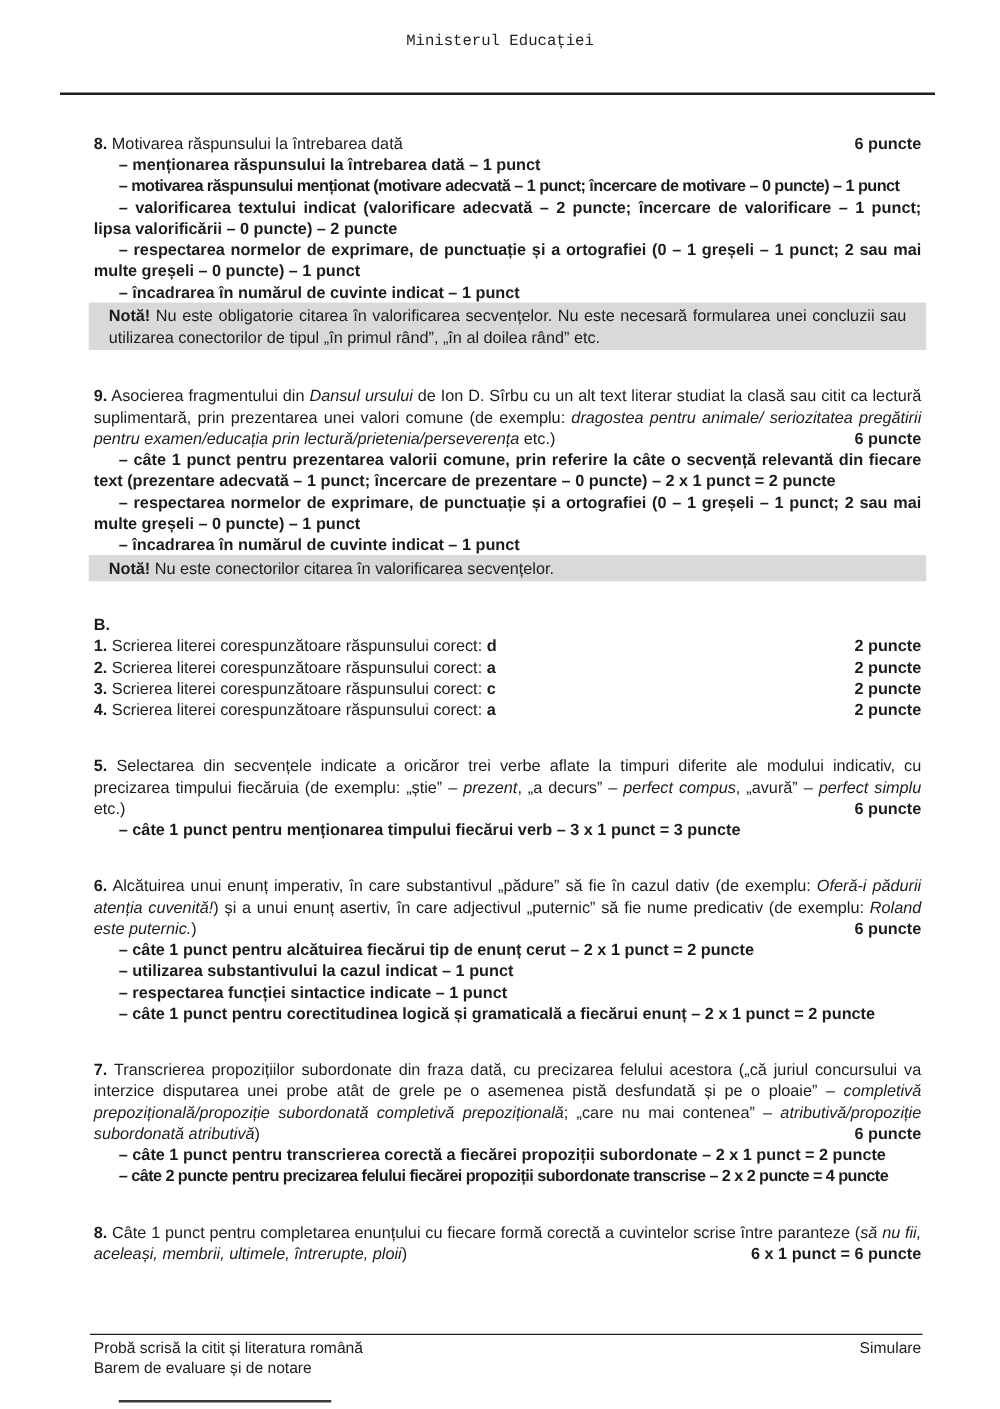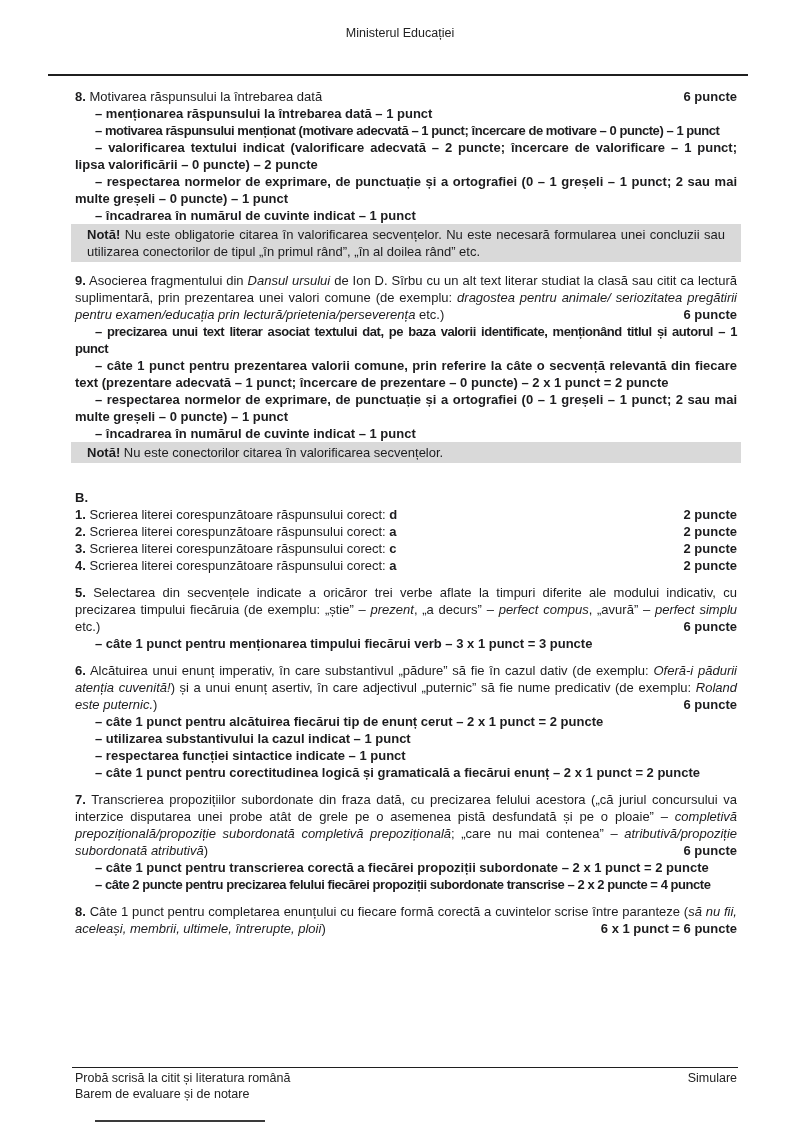--- a/index.html
+++ b/index.html
@@ -3,25 +3,25 @@
 <meta charset="utf-8">
 <style>
   * { margin:0; padding:0; box-sizing:border-box; }
   html,body { background:#ffffff; }
   body {
     width:800px; height:1127px; position:relative; overflow:hidden;
     font-family:"Liberation Sans", sans-serif;
     font-size:13px; line-height:17px; color:#1c1c1e;
   }
   .page { position:absolute; inset:0; background:#fff; }
-  .doc-header { position:absolute; top:25px; left:0; right:0; text-align:center; font-size:12.5px; line-height:16px; color:#222; }
+  .doc-header { position:absolute; top:25px; left:0; right:0; text-align:center; font-size:12.5px; line-height:16px; color:#222;font-family:Liberation Mono, monospace; }
   .header-rule { position:absolute; top:74px; left:48px; width:700px; border-top:2px solid #1f1f1f; }
   .content { position:absolute; top:78px; left:75px; width:662px; }
   .para { position:relative; text-align:justify; }
-  .heading { margin-top:10px; }
+  .heading { margin-top:28px; }
   .points { position:absolute; right:0; bottom:0; font-weight:bold; white-space:nowrap; }
   .sub { text-indent:20px; text-align:justify;font-weight:bold; }
   .cond { letter-spacing:-0.45px; }
   .note { background:var(--hl,#d9d9d9); margin:0 -4px; padding:2px 16px; text-align:justify; }
   .section-label { margin-top:26px; font-weight:bold; }
   .b { font-weight:bold; }
   .i { font-style:italic; }
   .footer-rule { position:absolute; top:1067px; left:72px; width:666px; border-top:1.5px solid #1f1f1f; }
   .doc-footer { position:absolute; top:1071px; left:75px; width:662px; font-size:12.5px; line-height:15.5px; color:#222; }
   .footer-right { position:absolute; right:0; top:0; }
@@ -41,21 +41,20 @@
 
   <div class="content">
       <div class="para heading"><span class="b">8.</span><span> Motivarea răspunsului la întrebarea dată</span><span class="points">6 puncte</span></div>
       <div class="sub"><span>– menționarea răspunsului la întrebarea dată – 1 punct</span></div>
       <div class="sub cond"><span>– motivarea răspunsului menționat (motivare adecvată – 1 punct; încercare de motivare – 0 puncte) – 1 punct</span></div>
       <div class="sub"><span>– valorificarea textului indicat (valorificare adecvată – 2 puncte; încercare de valorificare – 1 punct; lipsa valorificării – 0 puncte) – 2 puncte</span></div>
       <div class="sub"><span>– respectarea normelor de exprimare, de punctuație și a ortografiei (0 – 1 greșeli – 1 punct; 2 sau mai multe greșeli – 0 puncte) – 1 punct</span></div>
       <div class="sub"><span>– încadrarea în numărul de cuvinte indicat – 1 punct</span></div>
       <div class="note"><span class="b">Notă!</span><span> Nu este obligatorie citarea în valorificarea secvențelor. Nu este necesară formularea unei concluzii sau utilizarea conectorilor de tipul „în primul rând”, „în al doilea rând” etc.</span></div>
       <div class="para heading"><span class="b">9.</span><span> Asocierea fragmentului din </span><span class="i">Dansul ursului</span><span> de Ion D. Sîrbu cu un alt text literar studiat la clasă sau citit ca lectură suplimentară, prin prezentarea unei valori comune (de exemplu: </span><span class="i">dragostea pentru animale/ seriozitatea pregătirii pentru examen/educația prin lectură/prietenia/perseverența</span><span> etc.)</span><span class="points">6 puncte</span></div>
-      <div class="sub cond"><span>– precizarea unui text literar asociat textului dat, pe baza valorii identificate, menționând titlul și autorul – 1 punct</span></div>
       <div class="sub"><span>– câte 1 punct pentru prezentarea valorii comune, prin referire la câte o secvență relevantă din fiecare text (prezentare adecvată – 1 punct; încercare de prezentare – 0 puncte) – 2 x 1 punct = 2 puncte</span></div>
       <div class="sub"><span>– respectarea normelor de exprimare, de punctuație și a ortografiei (0 – 1 greșeli – 1 punct; 2 sau mai multe greșeli – 0 puncte) – 1 punct</span></div>
       <div class="sub"><span>– încadrarea în numărul de cuvinte indicat – 1 punct</span></div>
       <div class="note"><span class="b">Notă!</span><span> Nu este conectorilor citarea în valorificarea secvențelor.</span></div>
       <div class="section-label"><span class="b">B.</span></div>
       <div class="para answer"><span class="b">1.</span><span> Scrierea literei corespunzătoare răspunsului corect: </span><span class="b">d</span><span class="points">2 puncte</span></div>
       <div class="para answer"><span class="b">2.</span><span> Scrierea literei corespunzătoare răspunsului corect: </span><span class="b">a</span><span class="points">2 puncte</span></div>
       <div class="para answer"><span class="b">3.</span><span> Scrierea literei corespunzătoare răspunsului corect: </span><span class="b">c</span><span class="points">2 puncte</span></div>
       <div class="para answer"><span class="b">4.</span><span> Scrierea literei corespunzătoare răspunsului corect: </span><span class="b">a</span><span class="points">2 puncte</span></div>
       <div class="para heading"><span class="b">5.</span><span> Selectarea din secvențele indicate a oricăror trei verbe aflate la timpuri diferite ale modului indicativ, cu precizarea timpului fiecăruia (de exemplu: „știe” – </span><span class="i">prezent</span><span>, „a decurs” – </span><span class="i">perfect compus</span><span>, „avură” – </span><span class="i">perfect simplu</span><span> etc.)</span><span class="points">6 puncte</span></div>

